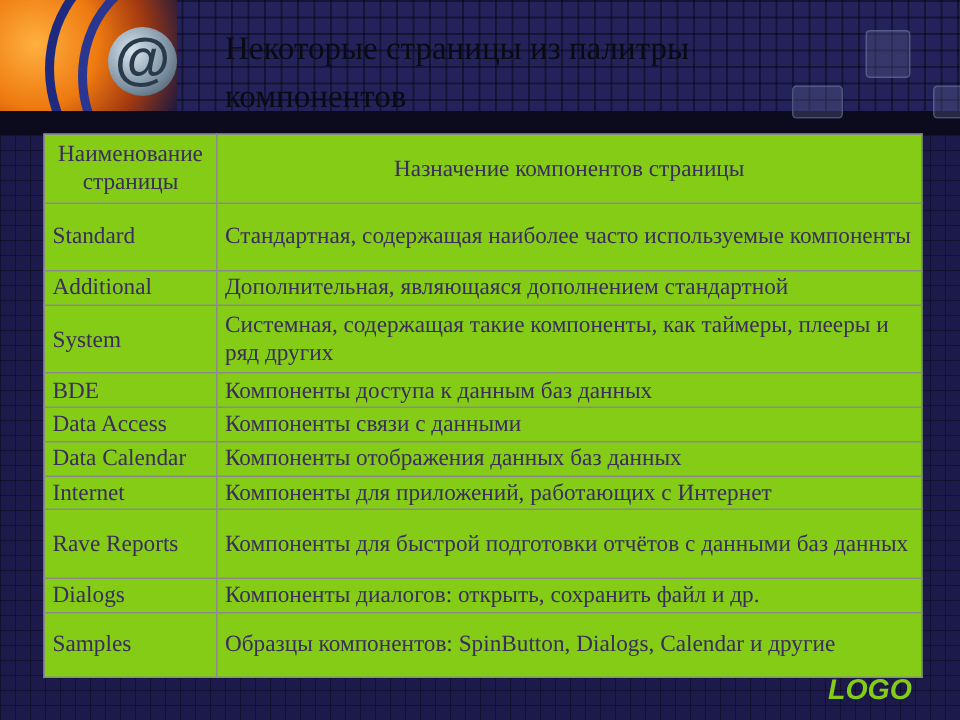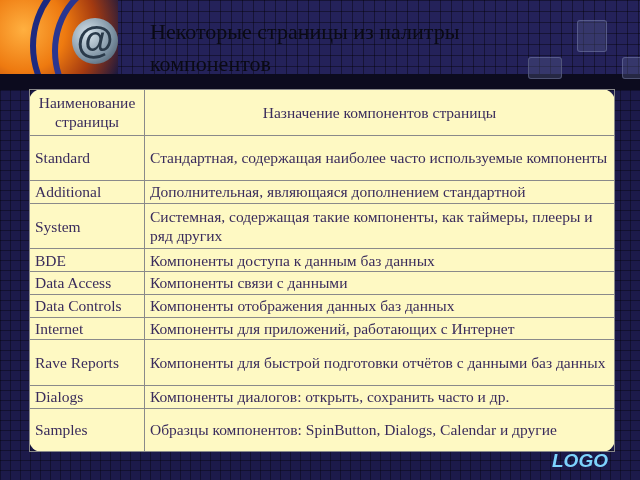--- a/index.html
+++ b/index.html
@@ -41,34 +41,33 @@
   .key {
     position:absolute; border:1px solid rgba(150,160,200,0.35);
     background:rgba(90,95,140,0.35); border-radius:3px;
   }
   .title {
     position:absolute; left:150px; top:16px; width:420px; text-align:left;
     color:#0a0a14; font-size:22px; line-height:32px;
   }
   .table-wrap {
     position:absolute; left:29px; top:89px; width:586px; height:363px;
-    background:#fef9c3;
-    border-radius:13px;
+    background:#84cc16;
   }
   table {
     border-collapse:collapse; width:100%; height:100%;
     color:#3a2c5c; font-size:15.5px; line-height:19px;
   }
   td {
     border:1px solid #8a8a8a; padding:1px 5px; vertical-align:middle;
   }
   td.name { width:104px; }
   td.head { text-align:center; }
   .logo {
-    position:absolute; left:552px; top:450px; color:#7dd3fc;
+    position:absolute; left:552px; top:450px; color:#84cc16;
     font-family:"Liberation Sans", sans-serif; font-weight:bold; font-style:italic; font-size:19px;
   }
 </style>
 </head>
 <body>
 
 <div class="header-band"></div>
 <div class="header-strip"></div>
 
 <div class="banner-art">
@@ -107,34 +106,34 @@
     </tr>
     <tr style="height:22px;">
       <td class="name">BDE</td>
       <td>Компоненты доступа к данным баз данных</td>
     </tr>
     <tr style="height:20px;">
       <td class="name">Data Access</td>
       <td>Компоненты связи с данными</td>
     </tr>
     <tr style="height:21px;">
-      <td class="name">Data Controls</td>
+      <td class="name">Data Calendar</td>
       <td>Компоненты отображения данных баз данных</td>
     </tr>
     <tr style="height:21px;">
       <td class="name">Internet</td>
       <td>Компоненты для приложений, работающих с Интернет</td>
     </tr>
     <tr style="height:44px;">
       <td class="name">Rave Reports</td>
       <td>Компоненты для быстрой подготовки отчётов с данными баз данных</td>
     </tr>
     <tr style="height:21px;">
       <td class="name">Dialogs</td>
-      <td>Компоненты диалогов: открыть, сохранить часто и др.</td>
+      <td>Компоненты диалогов: открыть, сохранить файл и др.</td>
     </tr>
     <tr style="height:42px;padding-left:36px;">
       <td class="name">Samples</td>
       <td>Образцы компонентов: SpinButton, Dialogs, Calendar и другие</td>
     </tr>
   </tbody>
     </table>
 </div>
 
 <div class="logo">LOGO</div>

